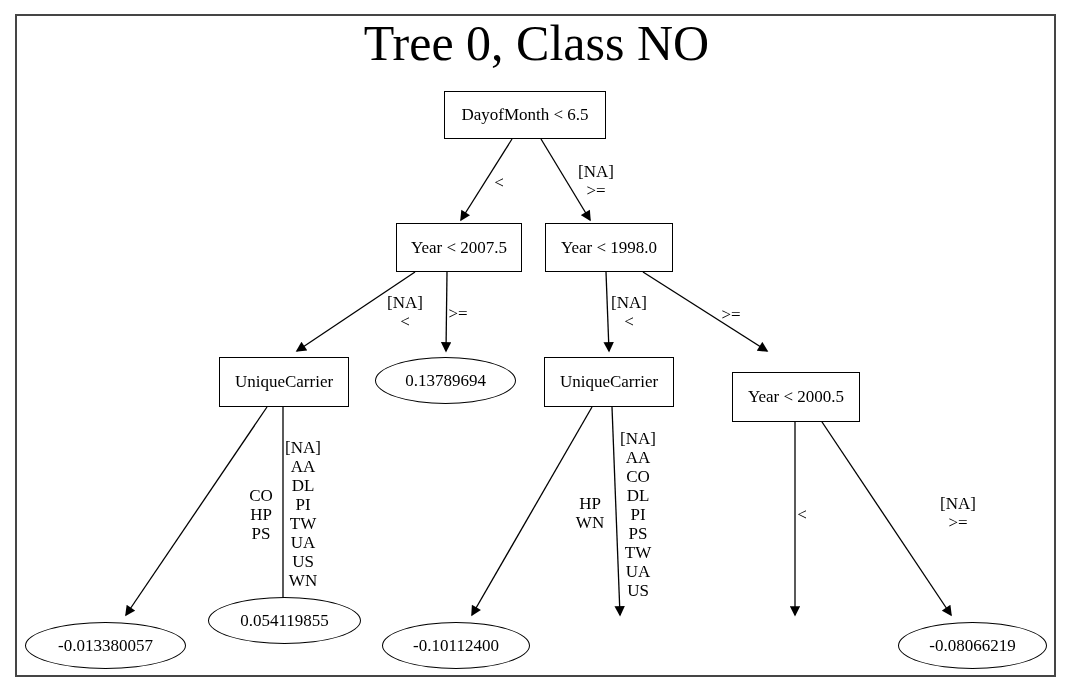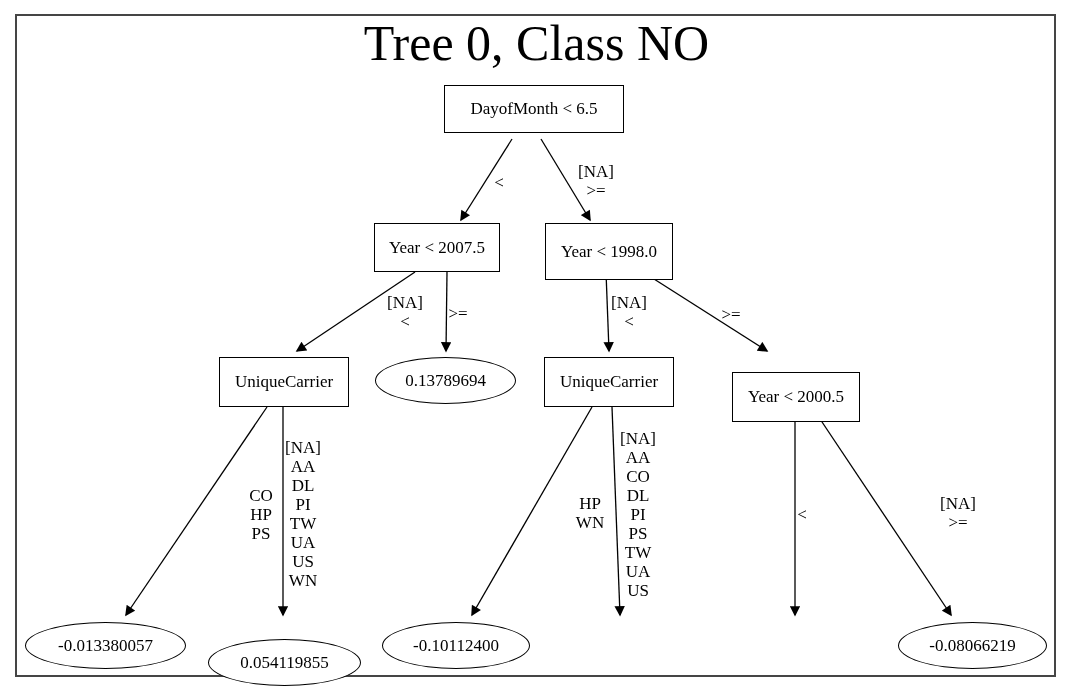--- a/index.html
+++ b/index.html
@@ -56,46 +56,46 @@
     <line x1="606" y1="272" x2="609" y2="351" stroke="#000" stroke-width="1.3" marker-end="url(#arrow)"></line>
     <line x1="643" y1="272" x2="767" y2="351" stroke="#000" stroke-width="1.3" marker-end="url(#arrow)"></line>
     <line x1="267" y1="407" x2="126" y2="615" stroke="#000" stroke-width="1.3" marker-end="url(#arrow)"></line>
     <line x1="283" y1="407" x2="283" y2="615" stroke="#000" stroke-width="1.3" marker-end="url(#arrow)"></line>
     <line x1="592" y1="407" x2="472" y2="615" stroke="#000" stroke-width="1.3" marker-end="url(#arrow)"></line>
     <line x1="612" y1="407" x2="620" y2="615" stroke="#000" stroke-width="1.3" marker-end="url(#arrow)"></line>
     <line x1="795" y1="407" x2="795" y2="615" stroke="#000" stroke-width="1.3" marker-end="url(#arrow)"></line>
     <line x1="812" y1="407" x2="951" y2="615" stroke="#000" stroke-width="1.3" marker-end="url(#arrow)"></line>
   </svg>
 
-  <div class="dnode" style="left:444px;top:85px;width:180px;height:48px">
+  <div class="dnode" style="left:444px;top:91px;width:162px;height:48px">
     <span>DayofMonth &lt; 6.5</span>
   </div>
-  <div class="dnode" style="left:374px;top:223px;width:126px;height:49px">
+  <div class="dnode" style="left:396px;top:223px;width:126px;height:49px">
     <span>Year &lt; 2007.5</span>
   </div>
-  <div class="dnode" style="left:545px;top:223px;width:128px;height:57px">
+  <div class="dnode" style="left:545px;top:223px;width:128px;height:49px">
     <span>Year &lt; 1998.0</span>
   </div>
   <div class="dnode" style="left:219px;top:357px;width:130px;height:50px">
     <span>UniqueCarrier</span>
   </div>
   <div class="dnode" style="left:544px;top:357px;width:130px;height:50px">
     <span>UniqueCarrier</span>
   </div>
   <div class="dnode" style="left:732px;top:372px;width:128px;height:50px">
     <span>Year &lt; 2000.5</span>
   </div>
 
   <div class="lnode" style="left:375px;top:357px;width:141px;height:47px">
     <span>0.13789694</span>
   </div>
   <div class="lnode" style="left:25px;top:622px;width:161px;height:47px">
     <span>-0.013380057</span>
   </div>
-  <div class="lnode" style="left:208px;top:639px;width:153px;height:47px">
+  <div class="lnode" style="left:208px;top:597px;width:153px;height:47px">
     <span>0.054119855</span>
   </div>
   <div class="lnode" style="left:382px;top:622px;width:148px;height:47px">
     <span>-0.10112400</span>
   </div>
   <div class="lnode" style="left:898px;top:622px;width:149px;height:47px">
     <span>-0.08066219</span>
   </div>
 
   <div class="elabel" style="left:499px;top:182px">&lt;</div>

